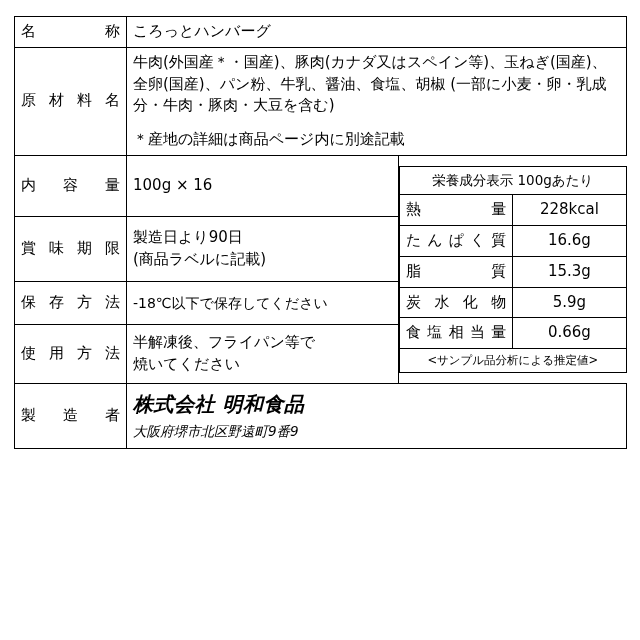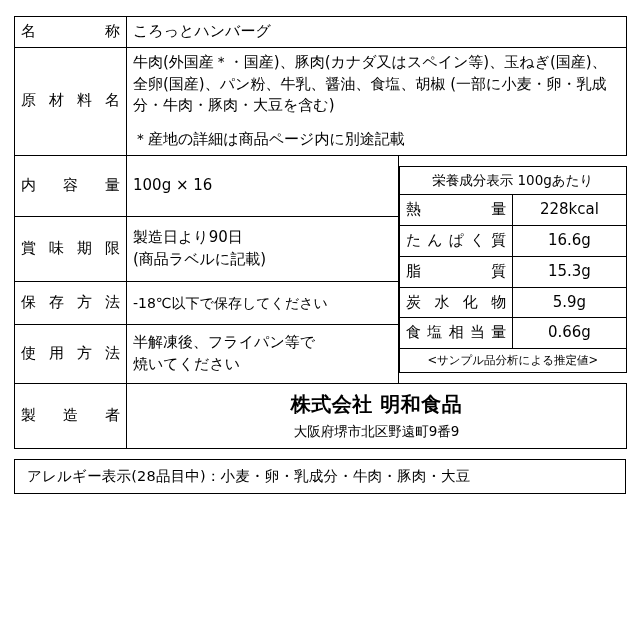--- a/index.html
+++ b/index.html
@@ -102,23 +102,24 @@
     padding: 3px 14px;
   }
 
   .nutri-wrap {
     padding: 0 !important;
     border: none !important;
     vertical-align: top;
   }
 
   .maker {
-    text-align: center;
+    text-align: left;
     padding-top: 6px;
     padding-bottom: 6px;
+    font-style: italic;
   }
   .maker .company {
     font-size: 20px;
     font-weight: bold;
     letter-spacing: 0.5px;
   }
   .maker .addr {
     font-size: 13.5px;
     margin-top: 3px;
   }
@@ -220,15 +221,14 @@
       <tr>
         <td class="hdr" style="height:56px">製造者</td>
         <td class="maker" colspan="2">
           <div class="company">株式会社 明和食品</div>
           <div class="addr">大阪府堺市北区野遠町9番9</div>
         </td>
       </tr>
     </tbody>
   </table>
 
-  <div class="allergy-box">アレルギー表示(28品目中)：小麦・卵・乳成分・牛肉・豚肉・大豆</div>
 
 </div>
 
 </body></html>

